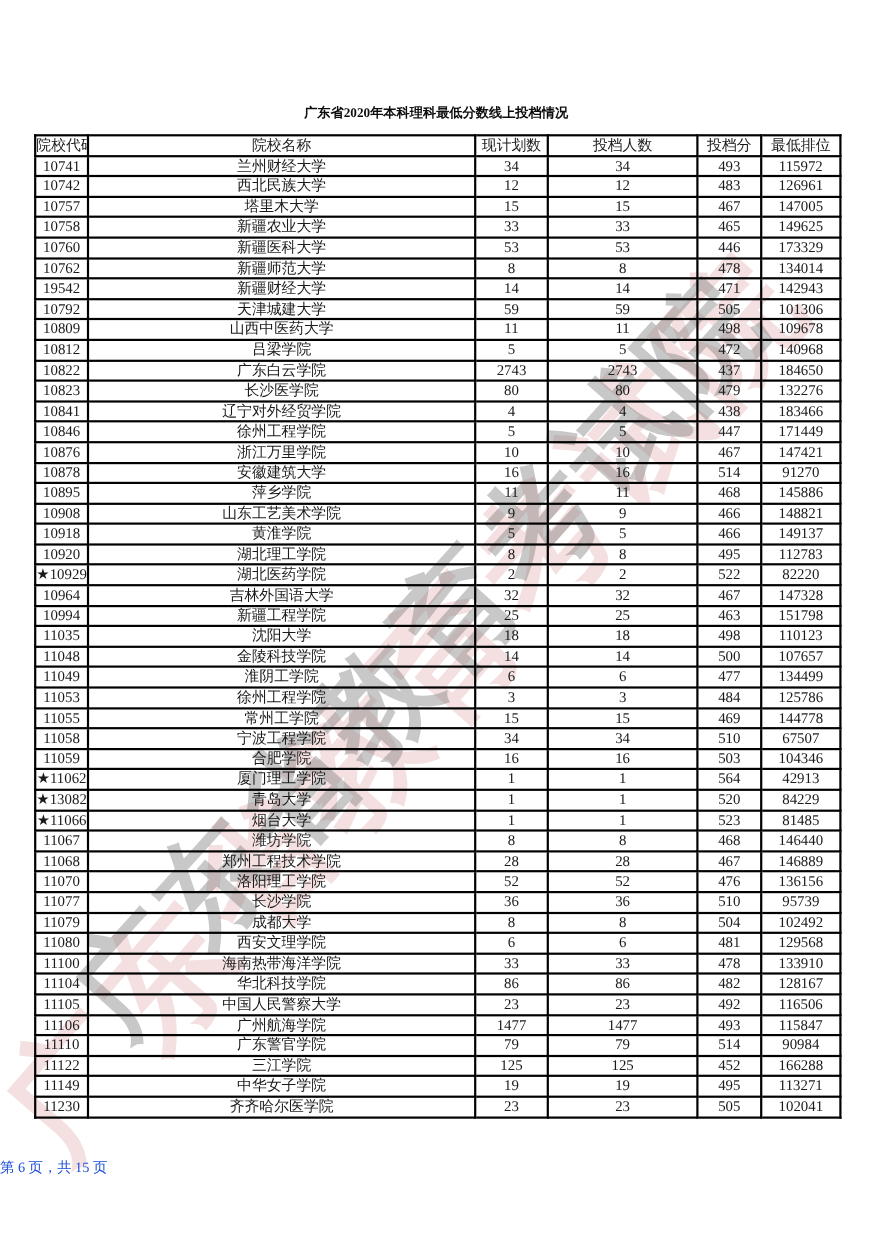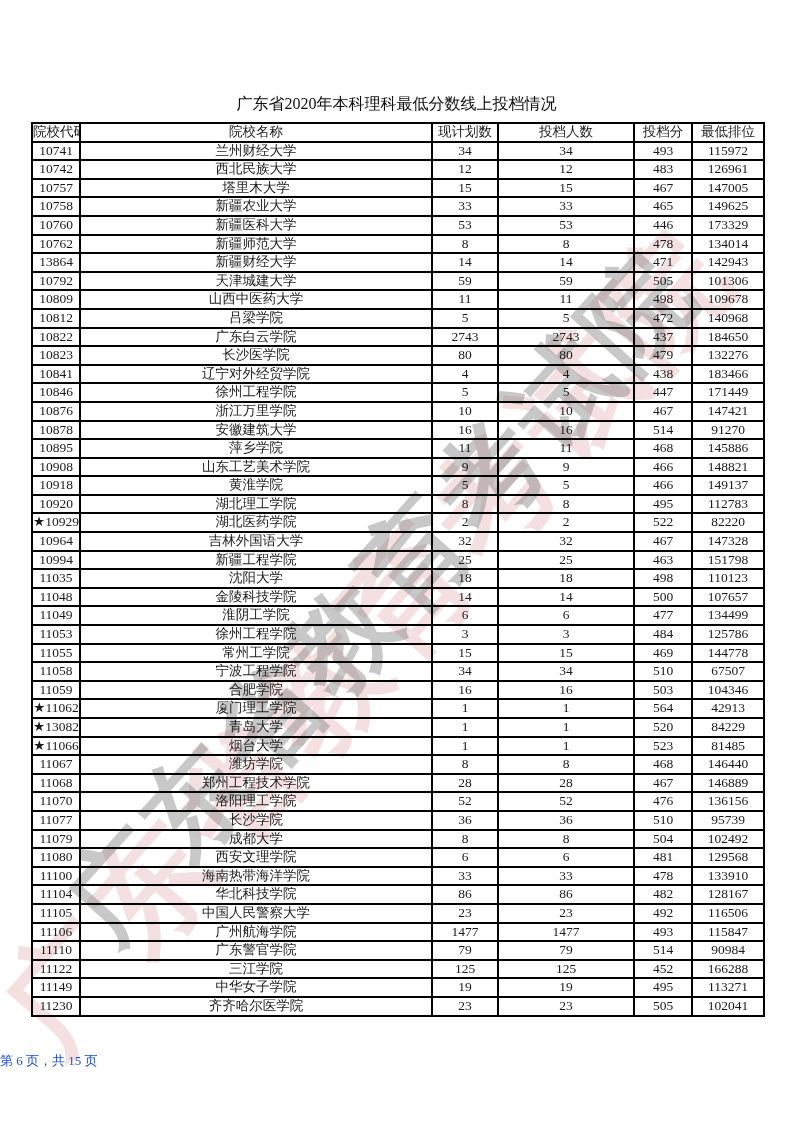--- a/index.html
+++ b/index.html
@@ -14,22 +14,22 @@
     overflow: hidden;
     font-family: "Liberation Serif", "DejaVu Serif", serif;
     color: #1a1a1a;
   }
   .page-title {
     position: absolute;
     top: 94px;
     left: 0;
     width: 100%;
     text-align: center;
-    font-size: 16px;
-    font-weight: normal;
+    font-size: 12px;
+    font-weight: bold;
     color: #0d0d0d;
     z-index: 3;
   }
   .score-table {
     position: absolute;
     left: 31px;
     top: 122px;
     width: 732px;
     border-collapse: collapse;
     table-layout: fixed;
@@ -154,21 +154,21 @@
       </tr>
       <tr>
         <td>10762</td>
         <td>新疆师范大学</td>
         <td>8</td>
         <td>8</td>
         <td>478</td>
         <td>134014</td>
       </tr>
       <tr>
-        <td>13864</td>
+        <td>19542</td>
         <td>新疆财经大学</td>
         <td>14</td>
         <td>14</td>
         <td>471</td>
         <td>142943</td>
       </tr>
       <tr>
         <td>10792</td>
         <td>天津城建大学</td>
         <td>59</td>

